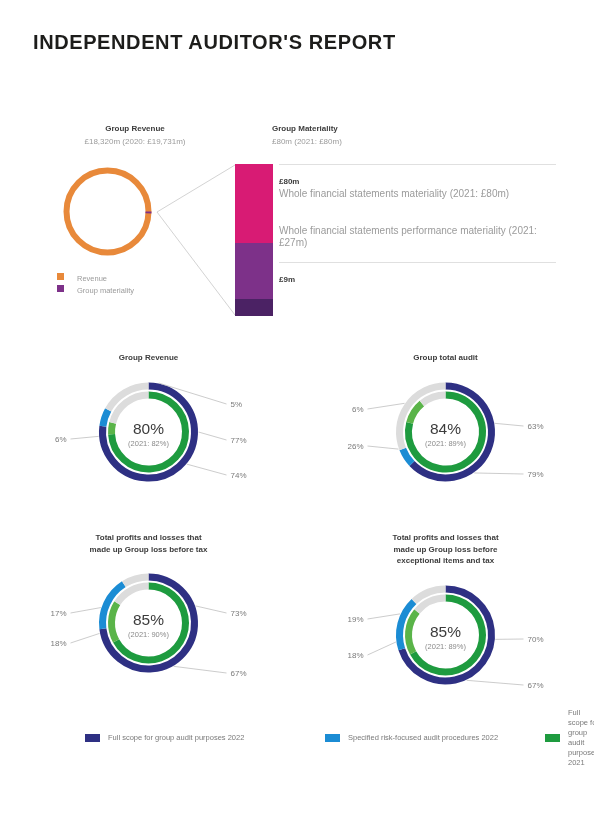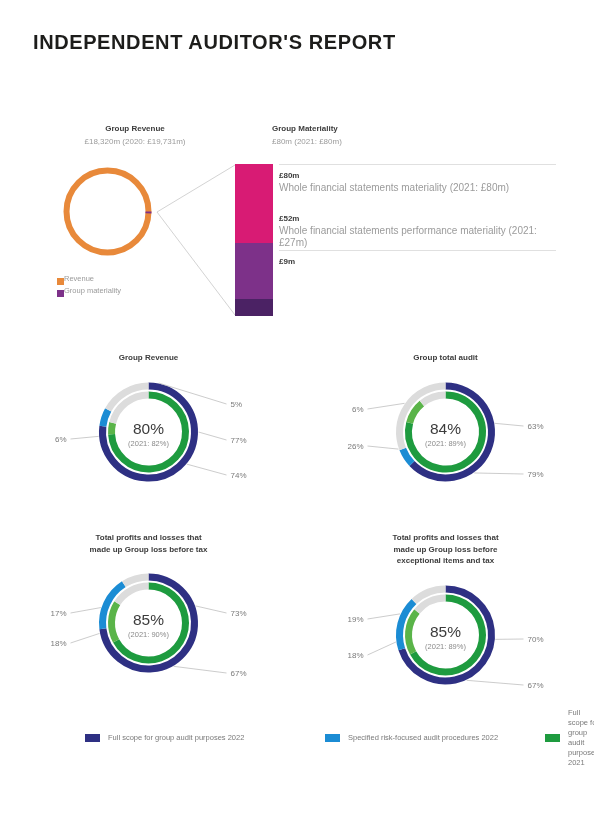--- a/index.html
+++ b/index.html
@@ -55,33 +55,33 @@
   .revenue-donut svg { display: block; }
 
   
   .rev-legend {
     position: absolute;
     left: 57px; top: 155px;
     font-size: 7.5px;
     line-height: 12px;
     color: #9b9b9b;
   }
-  .rev-legend .rl-row { display: flex; align-items: flex-end; gap: 0; height: 12px; }
+  .rev-legend .rl-row { display: flex; align-items: flex-start; gap: 13px; height: 12px; }
   .rev-legend .sw { width: 7px; height: 7px; display: inline-block; }
 
   
   .connector { position: absolute; left: 0; top: 0; width: 594px; height: 210px; pointer-events: none; }
 
   
   .mat-bar { position: absolute; left: 235px; top: 46px; width: 38px; height: 152px; }
   .mat-bar .seg { width: 100%; }
 
   
   .mat-rows { position: absolute; left: 279px; top: 46px; width: 280px; }
-  .mat-row { position: relative; padding-top: 6px; }
+  .mat-row { position: relative; padding-top: 12px; }
   .mat-row .rule {
     position: absolute; left: 0; top: 0; width: 277px; height: 1px; background: #e0e0e0;
   }
   .mat-amt { font-size: 8px; font-weight: bold; color: #3c3c3c; line-height: 12px; }
   .mat-desc { font-size: 10px; color: #9b9b9b; line-height: 11.5px; }
 
   
   .charts { position: absolute; left: 0; top: 352px; width: 594px; height: 360px; }
   .chart-cell { position: absolute; width: 297px; }
   .cell-0 { left: 0px;   top: 0px;   }
@@ -166,21 +166,20 @@
   <div class="mat-rows">
 
     <div class="mat-row" style="height:37px">
       <div class="rule"></div>
       <div class="mat-amt">£80m</div>
       <div class="mat-desc">Whole financial statements materiality (2021: £80m)</div>
     </div>
 
     <div class="mat-row no-rule" style="height:37px">
 
-      <div class="mat-amt">£52m</div>
       <div class="mat-desc">Whole financial statements performance materiality (2021: £27m)</div>
     </div>
 
 
     <div class="mat-row" style="height:32px">
       <div class="rule"></div>
       <div class="mat-amt">£9m</div>
     </div>
 
   </div>

